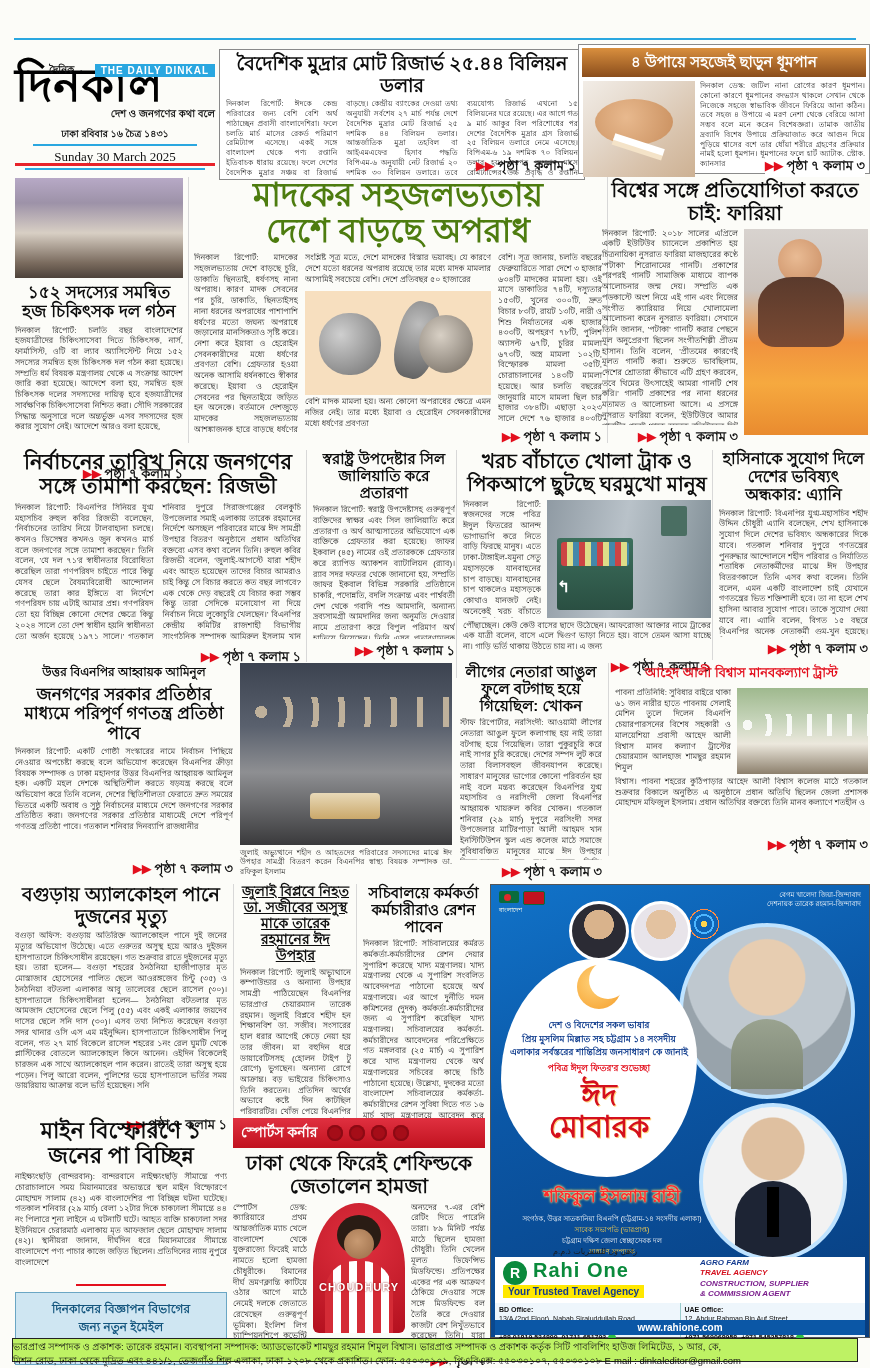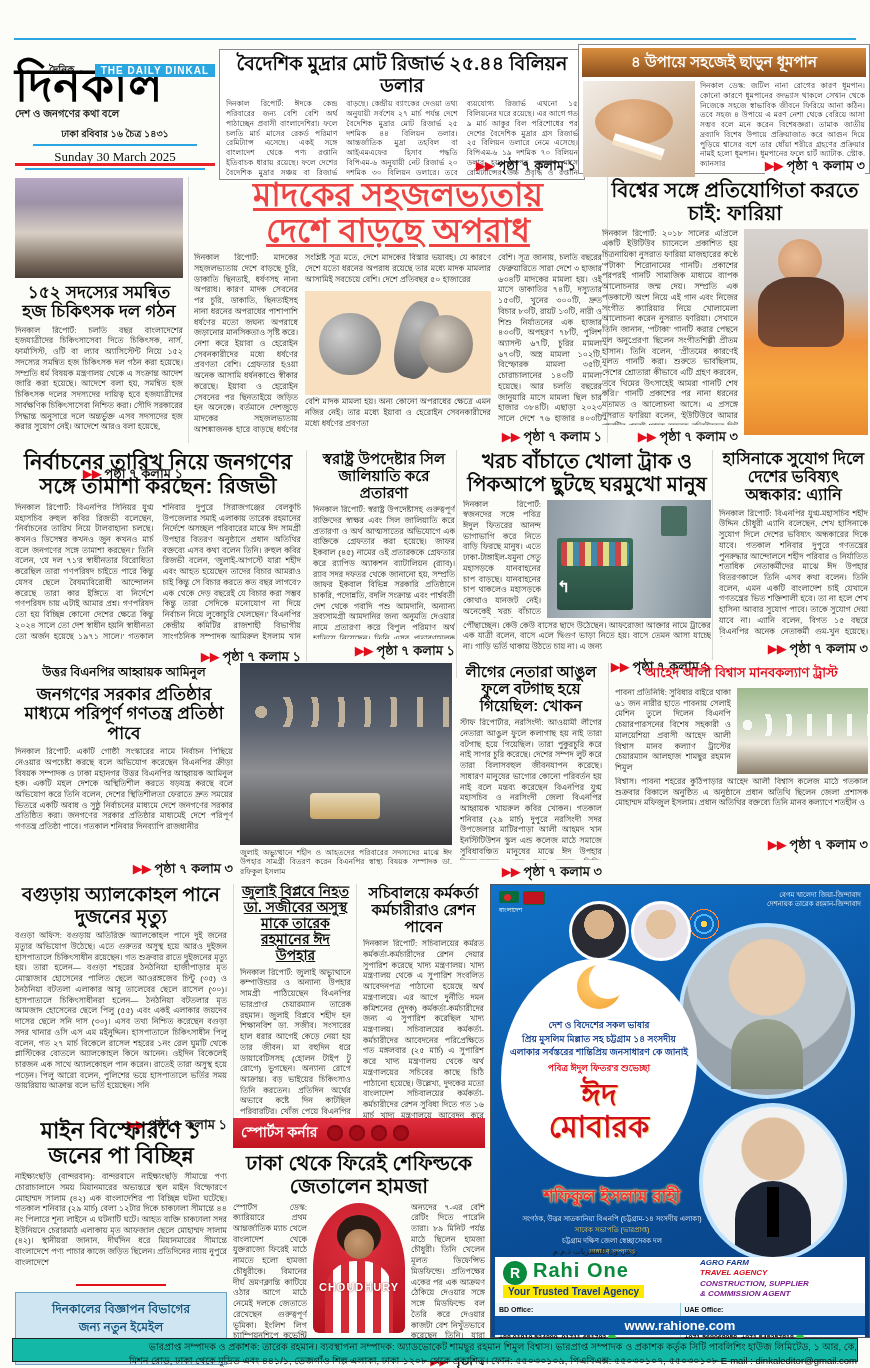--- a/index.html
+++ b/index.html
@@ -1,19 +1,19 @@
 <!DOCTYPE html>
 <html><head>
 <meta charset="utf-8">
 <style>
   html,body{margin:0;padding:0;background:#d9d9d9;font-family:"Liberation Sans","DejaVu Sans",sans-serif;}
   #paper{position:relative;width:870px;height:1368px;margin:0 auto;background:#fcfcf8;color:#141414;overflow:hidden;}
   .abs{position:absolute;}
   .hl{font-weight:700;text-align:center;line-height:1.14;color:#0c0c0c;}
-  .hl-red{color:#ef4444;text-decoration:underline;}
+  .hl-red{color:#4d7c0f;}
   .kick{font-weight:700;text-align:center;color:#0c0c0c;}
   .kick-red{color:#e30f1d;}
   .btxt{font-size:8px;line-height:1.34;text-align:justify;color:#222;}
   .btxt-sm{font-size:7.5px;line-height:1.3;text-align:justify;color:#222;}
   .cols-2{column-count:2;column-gap:9px;}
   .cols-3{column-count:3;column-gap:9px;}
   .jump{display:block;text-align:right;font-size:13px;font-weight:700;color:#111;margin-top:2px;}
   .jump .ar{color:#e30f1d;letter-spacing:-1px;}
   .boxed{border:1px solid #8a8a8a;background:#fff;}
   .photo{position:relative;overflow:hidden;}
@@ -32,38 +32,38 @@
   .ph-group{background:linear-gradient(180deg,#3c4350 0%,#5a616e 35%,#8e8f92 60%,#3a3a3c 100%);}
   .ph-sewing{background:linear-gradient(180deg,#9fb98e 0%,#c9d6bd 40%,#ece8dd 65%,#8c7f6c 100%);}
   
   .ad{background:linear-gradient(160deg,#1173c9 0%,#0b57a6 40%,#083d7e 100%);border:1px solid #555;color:#fff;}
   .ad-white-blob{background:#fff;border-radius:48% 52% 46% 54%/55% 45% 55% 45%;}
   .circle{border-radius:50%;}
   .ad-small{font-size:7px;line-height:1.3;}
   .ylw{background:#ffe800;color:#123a8f;font-weight:700;}
   .sports-bar{background:linear-gradient(180deg,#e03040,#c1121f);color:#fff;}
   .sp-ic{display:inline-block;width:16px;height:16px;border-radius:50%;background:#a50d18;margin-left:6px;vertical-align:middle;box-shadow:inset 0 0 0 2px #8c0a14;}
-  .footer-box{border:1.5px solid #222;background:#14b8a6;font-size:9.5px;line-height:1.45;text-align:right;color:#111;}
+  .footer-box{border:1.5px solid #222;background:#bef264;font-size:9.5px;line-height:1.45;text-align:left;color:#111;}
   .adv-box{background:#cfe6f2;border:1px solid #6aa6c4;text-align:center;color:#14567e;font-weight:700;}
   .wa{display:inline-block;width:8px;height:8px;border-radius:50%;background:#2fbf43;vertical-align:middle;margin-left:2px;}
   .gm{color:#e23c2f;font-weight:700;font-size:7px;vertical-align:middle;margin-left:2px;}
 </style>
 </head>
 <body>
 
 <div id="paper">
 
   <div class="abs rule-blue" style="left:14px;top:38px;width:842px;"></div>
 
   <div class="abs" style="left:15px;top:52px;width:200px;height:118px;">
     <div style="position:relative;">
       <span class="abs" style="left:34px;top:0;font-size:10px;font-weight:700;">দৈনিক</span>
       <span class="abs eng-bar" style="right:0;top:2px;">THE DAILY DINKAL</span>
       <div class="logo-bn" style="margin-top:10px;">দিনকাল</div>
-      <div style="text-align:left;font-size:10px;font-weight:700;margin-top:-2px;">দেশ ও জনগণের কথা বলে</div>
+      <div style="text-align:right;font-size:10px;font-weight:700;margin-top:-2px;">দেশ ও জনগণের কথা বলে</div>
       <div style="text-align:center;font-size:9.5px;font-weight:700;margin-top:4px;">ঢাকা রবিবার ১৬ চৈত্র ১৪৩১</div>
       <div class="rule-blue" style="margin:2px 18px 0 18px;"></div>
       <div style="text-align:center;font-size:13px;font-family:'Liberation Serif','DejaVu Serif',serif;margin-top:3px;">Sunday 30 March 2025</div>
       <div class="rule-blue" style="margin:3px 10px 0 10px;"></div>
     </div>
   </div>
   <div class="abs rule-red" style="left:15px;top:163px;width:200px;"></div>
 
   <div class="abs boxed" style="left:219px;top:49px;width:352px;height:123px;padding:3px 6px;">
     <div class="hl" style="font-size:19px;">বৈদেশিক মুদ্রার মোট রিজার্ভ ২৫.৪৪ বিলিয়ন ডলার</div>
@@ -289,21 +289,21 @@
         <div><span>rahione.ctg@gmail.com</span><span class="gm">M</span></div>
       </div>
       <div style="flex:1;padding:2px 4px;">
         <b>UAE Office:</b>
         <div>12, Abdur Rahman Bin Auf Street</div>
         <div>Nuaimiya-2, Ajman, UAE</div>
         <div><b>+971 569068958, +971 545257818</b><span class="wa"></span></div>
         <div><span>rahione.uae@gmail.com</span><span class="gm">M</span></div>
       </div>
     </div>
-    <div class="abs" style="left:4px;bottom:2px;width:370px;background:#0b57a6;color:#fff;text-align:center;font-weight:700;font-size:13px;padding:2px 0;">www.rahione.com</div>
+    <div class="abs" style="left:4px;bottom:2px;width:370px;background:#0b57a6;color:#fff;text-align:center;font-weight:700;font-size:10px;padding:2px 0;">www.rahione.com</div>
   </div>
 
   <div class="abs" style="left:15px;top:1118px;width:212px;">
     <div class="hl" style="font-size:22px;">মাইন বিস্ফোরণে ১ জনের পা বিচ্ছিন্ন</div>
     <div class="btxt" style="height:104px;overflow:hidden;margin-top:4px;">নাইক্ষ্যংছড়ি (বান্দরবান): বান্দরবানে নাইক্ষ্যংছড়ি সীমান্তে পণ্য চোরাচালানে সময় মিয়ানমারের অভ্যন্তরে স্থল মাইন বিস্ফোরণে মোহাম্মদ সালাম (৪২) এক বাংলাদেশির পা বিচ্ছিন্ন ঘটনা ঘটেছে। গতকাল শনিবার (২৯ মার্চ) বেলা ১২টার দিকে চাকঢালা সীমান্তে ৪৪ নং পিলারে শূন্য লাইনে এ ঘটনাটি ঘটে। আহত ব্যক্তি চাকঢালা সদর ইউনিয়নে চেরারমাঠ এলাকায় মৃত আফজাল ছেলে মোহাম্মদ সালাম (৪২)। স্থানীয়রা জানান, দীর্ঘদিন ধরে মিয়ানমারের সীমান্তে বাংলাদেশে পণ্য পাচার কাজে জড়িত ছিলেন। প্রতিদিনের ন্যায় নুপুরে বাংলাদেশে</div>
     <div style="width:90px;height:2px;background:#e30f1d;margin:8px auto 6px auto;"></div>
     <div class="adv-box" style="padding:7px 4px;font-size:12px;line-height:1.5;">
       <div>দিনকালের বিজ্ঞাপন বিভাগের</div>
       <div>জন্য নতুন ইমেইল</div>
       <div style="color:#0a2e8c;font-family:'Liberation Serif','DejaVu Serif',serif;font-size:14px;">dinkaladv@gmail.com</div>

